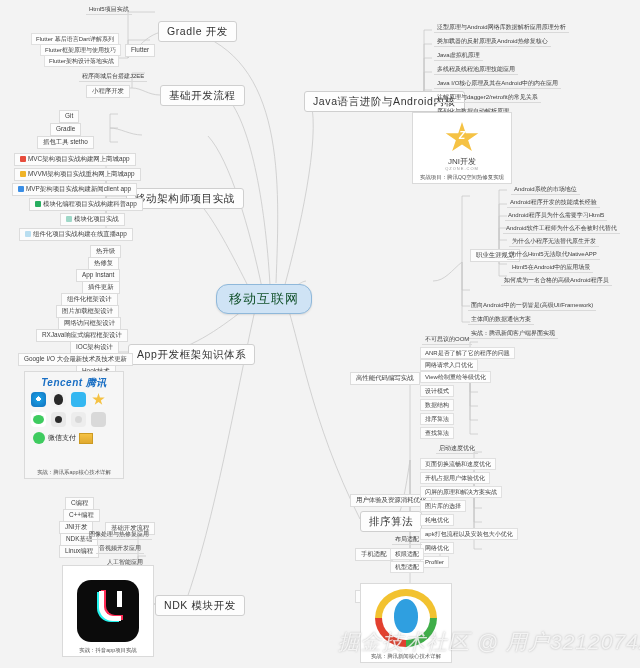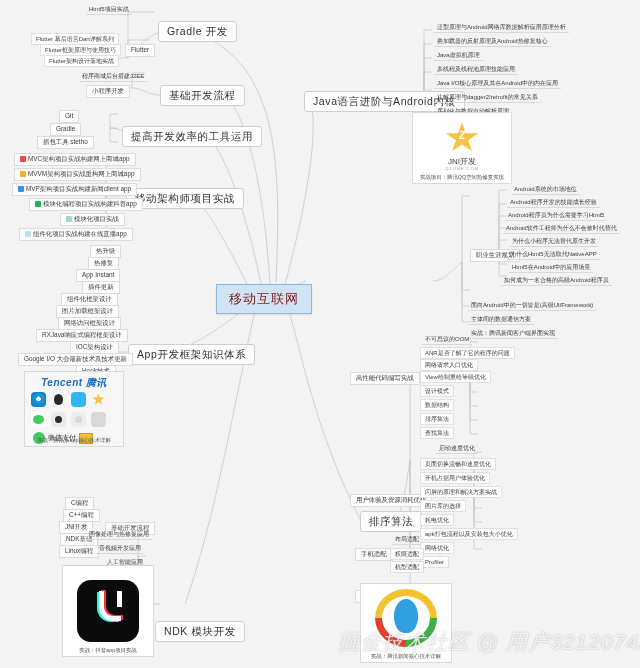--- a/index.html
+++ b/index.html
@@ -26,22 +26,22 @@
     border: 1px solid #d6d6d6;
     color: #3a3a3a;
     line-height: 1.05;
     display: flex;
     align-items: center;
   }
   
   .root {
     background: #cfe3f5;
     border: 1px solid #8fb8da;
-    border-radius: 0;
-    color: #7f1d1d;
+    border-radius: 12px;
+    color: #14532d;
     font-size: 13px;
     padding: 7px 12px;
     letter-spacing: 1px;
     box-shadow: 0 1px 2px rgba(0,0,0,.10);
   }
   
   .l1 {
     background: #fdfdfd;
     border: 1px solid #cfcfcf;
     border-radius: 3px;
@@ -251,21 +251,20 @@
   <div class="leaf" style="left:60px; top:33px;">你好，Flutter</div>
   <div class="node l2" style="left:125px; top:44px;">Flutter</div>
   <div class="node l3" style="left:31px; top:33px;">Flutter 幕后语言Dart详解系列</div>
   <div class="node l3" style="left:40px; top:44px;">Flutter框架原理与使用技巧</div>
   <div class="node l3" style="left:44px; top:55px;">Flutter架构设计落地实战</div>
 
   <div class="node l1" style="left:160px; top:85px;">基础开发流程</div>
   <div class="leaf" style="left:79px; top:72px;">程序商城后台搭建J2EE</div>
   <div class="node l2" style="left:86px; top:85px;">小程序开发</div>
 
-  <div class="node l1" style="left:122px; top:126px;">提高开发效率的工具运用</div>
   <div class="node l2" style="left:59px; top:110px;">Git</div>
   <div class="node l2" style="left:50px; top:123px;">Gradle</div>
   <div class="node l2" style="left:37px; top:136px;">抓包工具 stetho</div>
 
   <div class="node l1" style="left:126px; top:188px;">移动架构师项目实战</div>
 
   <div class="node l2" style="left:14px; top:153px;">
     <span class="sq" style="background:#e74c3c"></span>
       <span>MVC架构项目实战构建网上商城app</span>
   </div>
@@ -298,21 +297,21 @@
   <div class="node l2" style="left:82px; top:281px;">插件更新</div>
   <div class="node l2" style="left:61px; top:293px;">组件化框架设计</div>
   <div class="node l2" style="left:56px; top:305px;">图片加载框架设计</div>
   <div class="node l2" style="left:58px; top:317px;">网络访问框架设计</div>
   <div class="node l2" style="left:36px; top:329px;">RXJava响应式编程框架设计</div>
   <div class="node l2" style="left:70px; top:341px;">IOC架构设计</div>
   <div class="node l2" style="left:18px; top:353px;">Google I/O 大会最新技术及技术更新</div>
   <div class="node l2" style="left:76px; top:365px;">Hook技术</div>
   <div class="node l2" style="left:64px; top:377px;">Kotlin项目实战</div>
 
-  <div class="imgbox" style="left:24px; top:371px; width:100px; height:76px; background:#f6f6f6;">
+  <div class="imgbox" style="left:24px; top:371px; width:100px; height:108px; background:#f6f6f6;">
     <div class="tc-head">Tencent 腾讯</div>
     <div class="tc-grid">
       <div class="tc-ic" style="background:radial-gradient(circle at 50% 45%, #fff 20%, #1a9be0 21%, #0f6fbd 100%)"></div>
       <div class="tc-ic" style="background:#f3f3f3; position:relative;">
         <div style="position:absolute;left:3px;top:2px;width:9px;height:11px;border-radius:50% 50% 45% 45%;background:#2a2a2a;"></div>
       </div>
       <div class="tc-ic" style="background:#34b7f1;"></div>
       <div class="tc-ic" style="background:#f7f7f7; position:relative;">
         <div style="position:absolute;left:1px;top:1px;width:13px;height:13px;background:#f5c244;clip-path:polygon(50% 0%,61% 35%,98% 35%,68% 57%,79% 91%,50% 70%,21% 91%,32% 57%,2% 35%,39% 35%);"></div>
       </div>
@@ -330,21 +329,21 @@
       <div class="tc-ic" style="background:#d9d9d9;"></div>
     </div>
     <div class="tc-row3">
       <div style="width:12px;height:12px;border-radius:50%;background:#3ecb5f;"></div>
       <div class="wx-pay">微信支付</div>
       <div style="width:14px;height:11px;background:linear-gradient(#f5c244,#e0a92f);border:1px solid #cc9a22;"></div>
     </div>
     <div class="imgcap">实战：腾讯系app核心技术详解</div>
   </div>
 
-  <div class="node l1" style="left:155px; top:595px;margin-top:26px;">NDK 模块开发</div>
+  <div class="node l1" style="left:155px; top:595px;">NDK 模块开发</div>
 
   <div class="node l2" style="left:105px; top:522px;">基础开发流程</div>
   <div class="node l2" style="left:65px; top:497px;">C编程</div>
   <div class="node l2" style="left:63px; top:509px;">C++编程</div>
   <div class="node l2" style="left:59px; top:521px;">JNI开发</div>
   <div class="node l2" style="left:60px; top:533px;">NDK基础</div>
   <div class="node l2" style="left:59px; top:545px;">Linux编程</div>
 
   <div class="leaf" style="left:86px; top:530px;">图像处理与热修复应用</div>
   <div class="leaf" style="left:96px; top:544px;">音视频开发应用</div>

